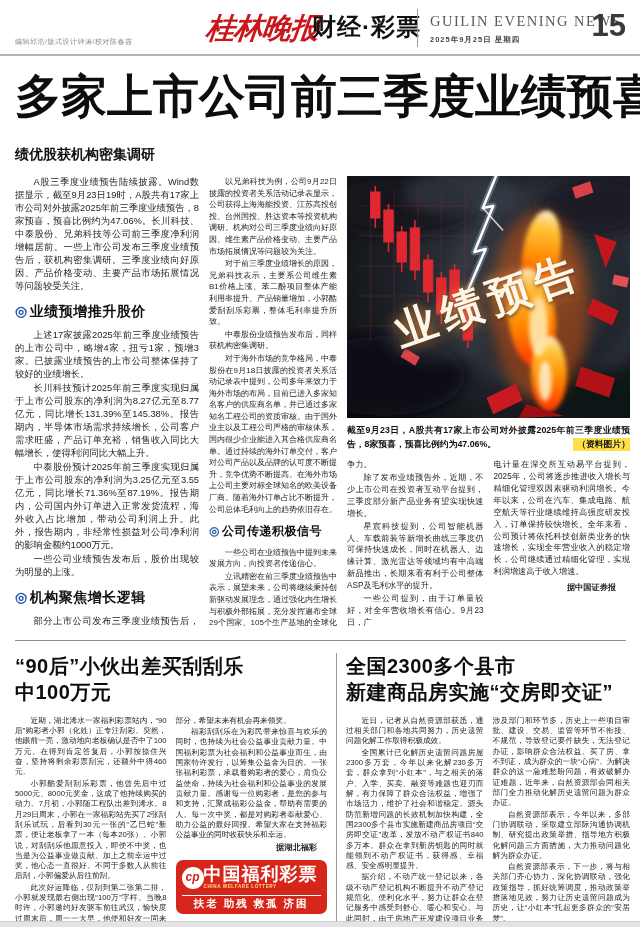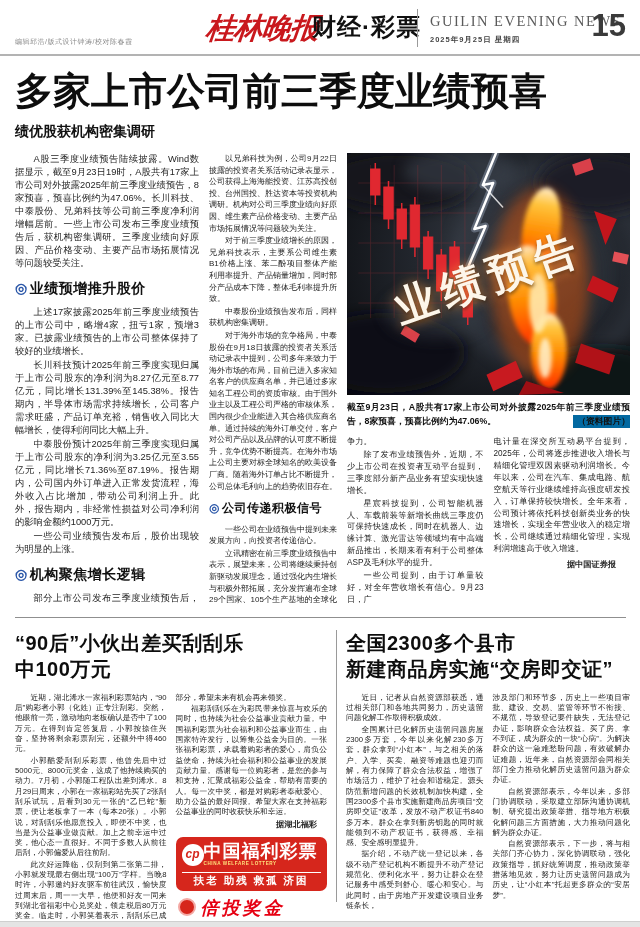--- a/index.html
+++ b/index.html
@@ -18,21 +18,21 @@
     font-size:29px; color:#c9181d; letter-spacing:-1px; transform:skewX(-6deg);
   }
   .sectitle{ position:absolute; left:312px; top:11px; font-size:24px; font-weight:900; color:#101010; letter-spacing:1px;}
   .hdr-vline{ position:absolute; left:417px; top:9px; width:1px; height:38px; background:#9a9a9a;}
   .hdr-right{ position:absolute; left:430px; top:13px; }
   .enname{ font-family:"Liberation Serif", serif; font-size:14.5px; color:#5a5a5a; letter-spacing:1.5px;}
   .issuedate{ font-size:7.5px; font-weight:bold; color:#444; margin-top:5px; letter-spacing:1px;}
   .pagenum{ position:absolute; right:14px; top:8px; font-size:31px; font-weight:bold; color:#3a3a3a;}
   
   .main{ padding:0 10px 0 15px; }
-  .main h1{ font-size:38px; font-weight:900; color:#0d0d0d; margin:10px 0 6px; letter-spacing:0; white-space:nowrap;}
+  .main h1{ font-size:46px; font-weight:900; color:#0d0d0d; margin:10px 0 18px; letter-spacing:0; white-space:nowrap;}
   .subhead{ font-size:14px; font-weight:bold; color:#111; margin:0 0 12px;}
   .body4{ display:flex; gap:10px; height:452px; overflow:hidden;}
   .mcol{ text-align:justify; color:#242424;}
   .mcol p{ text-indent:2em; margin-bottom:1px;}
   .mcol p.noindent{ text-indent:0;}
   .mcol1{ width:184px; font-size:9.3px; line-height:1.4;}
   .mcol2{ width:128px; font-size:8px; line-height:1.45;}
   .mright{ flex:1; min-width:0;}
   h3.sec{ font-size:14px; font-weight:900; color:#111; margin:9px 0 7px; letter-spacing:.5px;}
   .mcol2 h3.sec{ font-size:12px; margin:8px 0 6px;}
@@ -40,21 +40,21 @@
   
   .photo{ position:relative; width:100%; height:242px; overflow:hidden; background:#101216;}
   .photo svg{ display:block; width:100%; height:100%;}
   .photo-text{
     position:absolute; left:2%; top:40%; width:96%; text-align:center;
     transform:rotate(-19deg); font-size:42px; font-weight:900; color:#fdf6ea;
     letter-spacing:7px; white-space:nowrap;
     text-shadow:0 0 12px rgba(255,150,60,.85), 0 2px 4px rgba(0,0,0,.6);
   }
   .caption{ position:relative; margin-top:6px; font-size:8.8px; font-weight:bold; line-height:1.55; text-align:justify; color:#111; padding-bottom:0;}
-  .cap-credit{ position:absolute; right:0; bottom:0; background:#0369a1; padding-left:4px; font-weight:bold;}
+  .cap-credit{ position:absolute; right:0; bottom:0; background:#fde047; padding-left:4px; font-weight:bold;}
   .subcols{ display:flex; gap:10px; margin-top:8px;}
   .mcol3,.mcol4{ flex:1; font-size:8.2px; line-height:1.45;}
   .byline{ display:block; text-align:right; font-weight:bold; padding-right:14px; margin-top:4px; text-indent:0;}
   
   .hdiv{ margin:12px 14px 0 15px; border-top:1px solid #8f8f8f;}
   
   .bottom{ display:flex; padding:10px 10px 0 15px; height:306px; overflow:hidden;}
   .bart{ display:flex; flex-direction:column;}
   .b-left{ width:312px;}
   .b-right{ flex:1; min-width:0;}
@@ -114,21 +114,21 @@
         <p>上述17家披露2025年前三季度业绩预告的上市公司中，略增4家，扭亏1家，预增3家。已披露业绩预告的上市公司整体保持了较好的业绩增长。</p>
         <p>长川科技预计2025年前三季度实现归属于上市公司股东的净利润为8.27亿元至8.77亿元，同比增长131.39%至145.38%。报告期内，半导体市场需求持续增长，公司客户需求旺盛，产品订单充裕，销售收入同比大幅增长，使得利润同比大幅上升。</p>
         <p>中泰股份预计2025年前三季度实现归属于上市公司股东的净利润为3.25亿元至3.55亿元，同比增长71.36%至87.19%。报告期内，公司国内外订单进入正常发货流程，海外收入占比增加，带动公司利润上升。此外，报告期内，非经常性损益对公司净利润的影响金额约1000万元。</p>
         <p>一些公司业绩预告发布后，股价出现较为明显的上涨。</p>
         <h3 class="sec"><span class="marker">◎</span><span>机构聚焦增长逻辑</span></h3>
         <p>部分上市公司发布三季度业绩预告后，获机构密集调研。</p>
       </div>
 
       <div class="mcol mcol2">
         <p>以兄弟科技为例，公司9月22日披露的投资者关系活动记录表显示，公司获得上海海能投资、江苏高投创投、台州国投、胜达资本等投资机构调研。机构对公司三季度业绩向好原因、维生素产品价格变动、主要产品市场拓展情况等问题较为关注。</p>
-        <p>对于前三季度业绩增长的原因，兄弟科技表示，主要系公司维生素B1价格上涨、苯二酚项目整体产能利用率提升、产品销量增加，同时部分产品成本下降，整体毛利率提升所致。</p>
+        <p>对于前三季度业绩增长的原因，兄弟科技表示，主要系公司维生素B1价格上涨、苯二酚项目整体产能利用率提升、产品销量增加，小郭酷爱刮刮乐彩票，整体毛利率提升所致。</p>
         <p>中泰股份业绩预告发布后，同样获机构密集调研。</p>
         <p>对于海外市场的竞争格局，中泰股份在9月18日披露的投资者关系活动记录表中提到，公司多年来致力于海外市场的布局，目前已进入多家知名客户的供应商名单，并已通过多家知名工程公司的资质审核。由于国外业主以及工程公司严格的审核体系，国内很少企业能进入其合格供应商名单。通过持续的海外订单交付，客户对公司产品以及品牌的认可度不断提升，竞争优势不断提高。在海外市场上公司主要对标全球知名的欧美设备厂商。随着海外订单占比不断提升，公司总体毛利向上的趋势依旧存在。</p>
         <h3 class="sec"><span class="marker">◎</span><span>公司传递积极信号</span></h3>
         <p>一些公司在业绩预告中提到未来发展方向，向投资者传递信心。</p>
         <p>立讯精密在前三季度业绩预告中表示，展望未来，公司将继续秉持创新驱动发展理念，通过强化内生增长与积极外部拓展，充分发挥遍布全球29个国家、105个生产基地的全球化制造优势，为客户提供更灵活高效的定制化服务，从而进一步巩固和拓展全球市场竞</p>
       </div>
 
       <div class="mright">
         <div class="photo">
           <svg viewBox="0 0 300 242" preserveAspectRatio="none">

